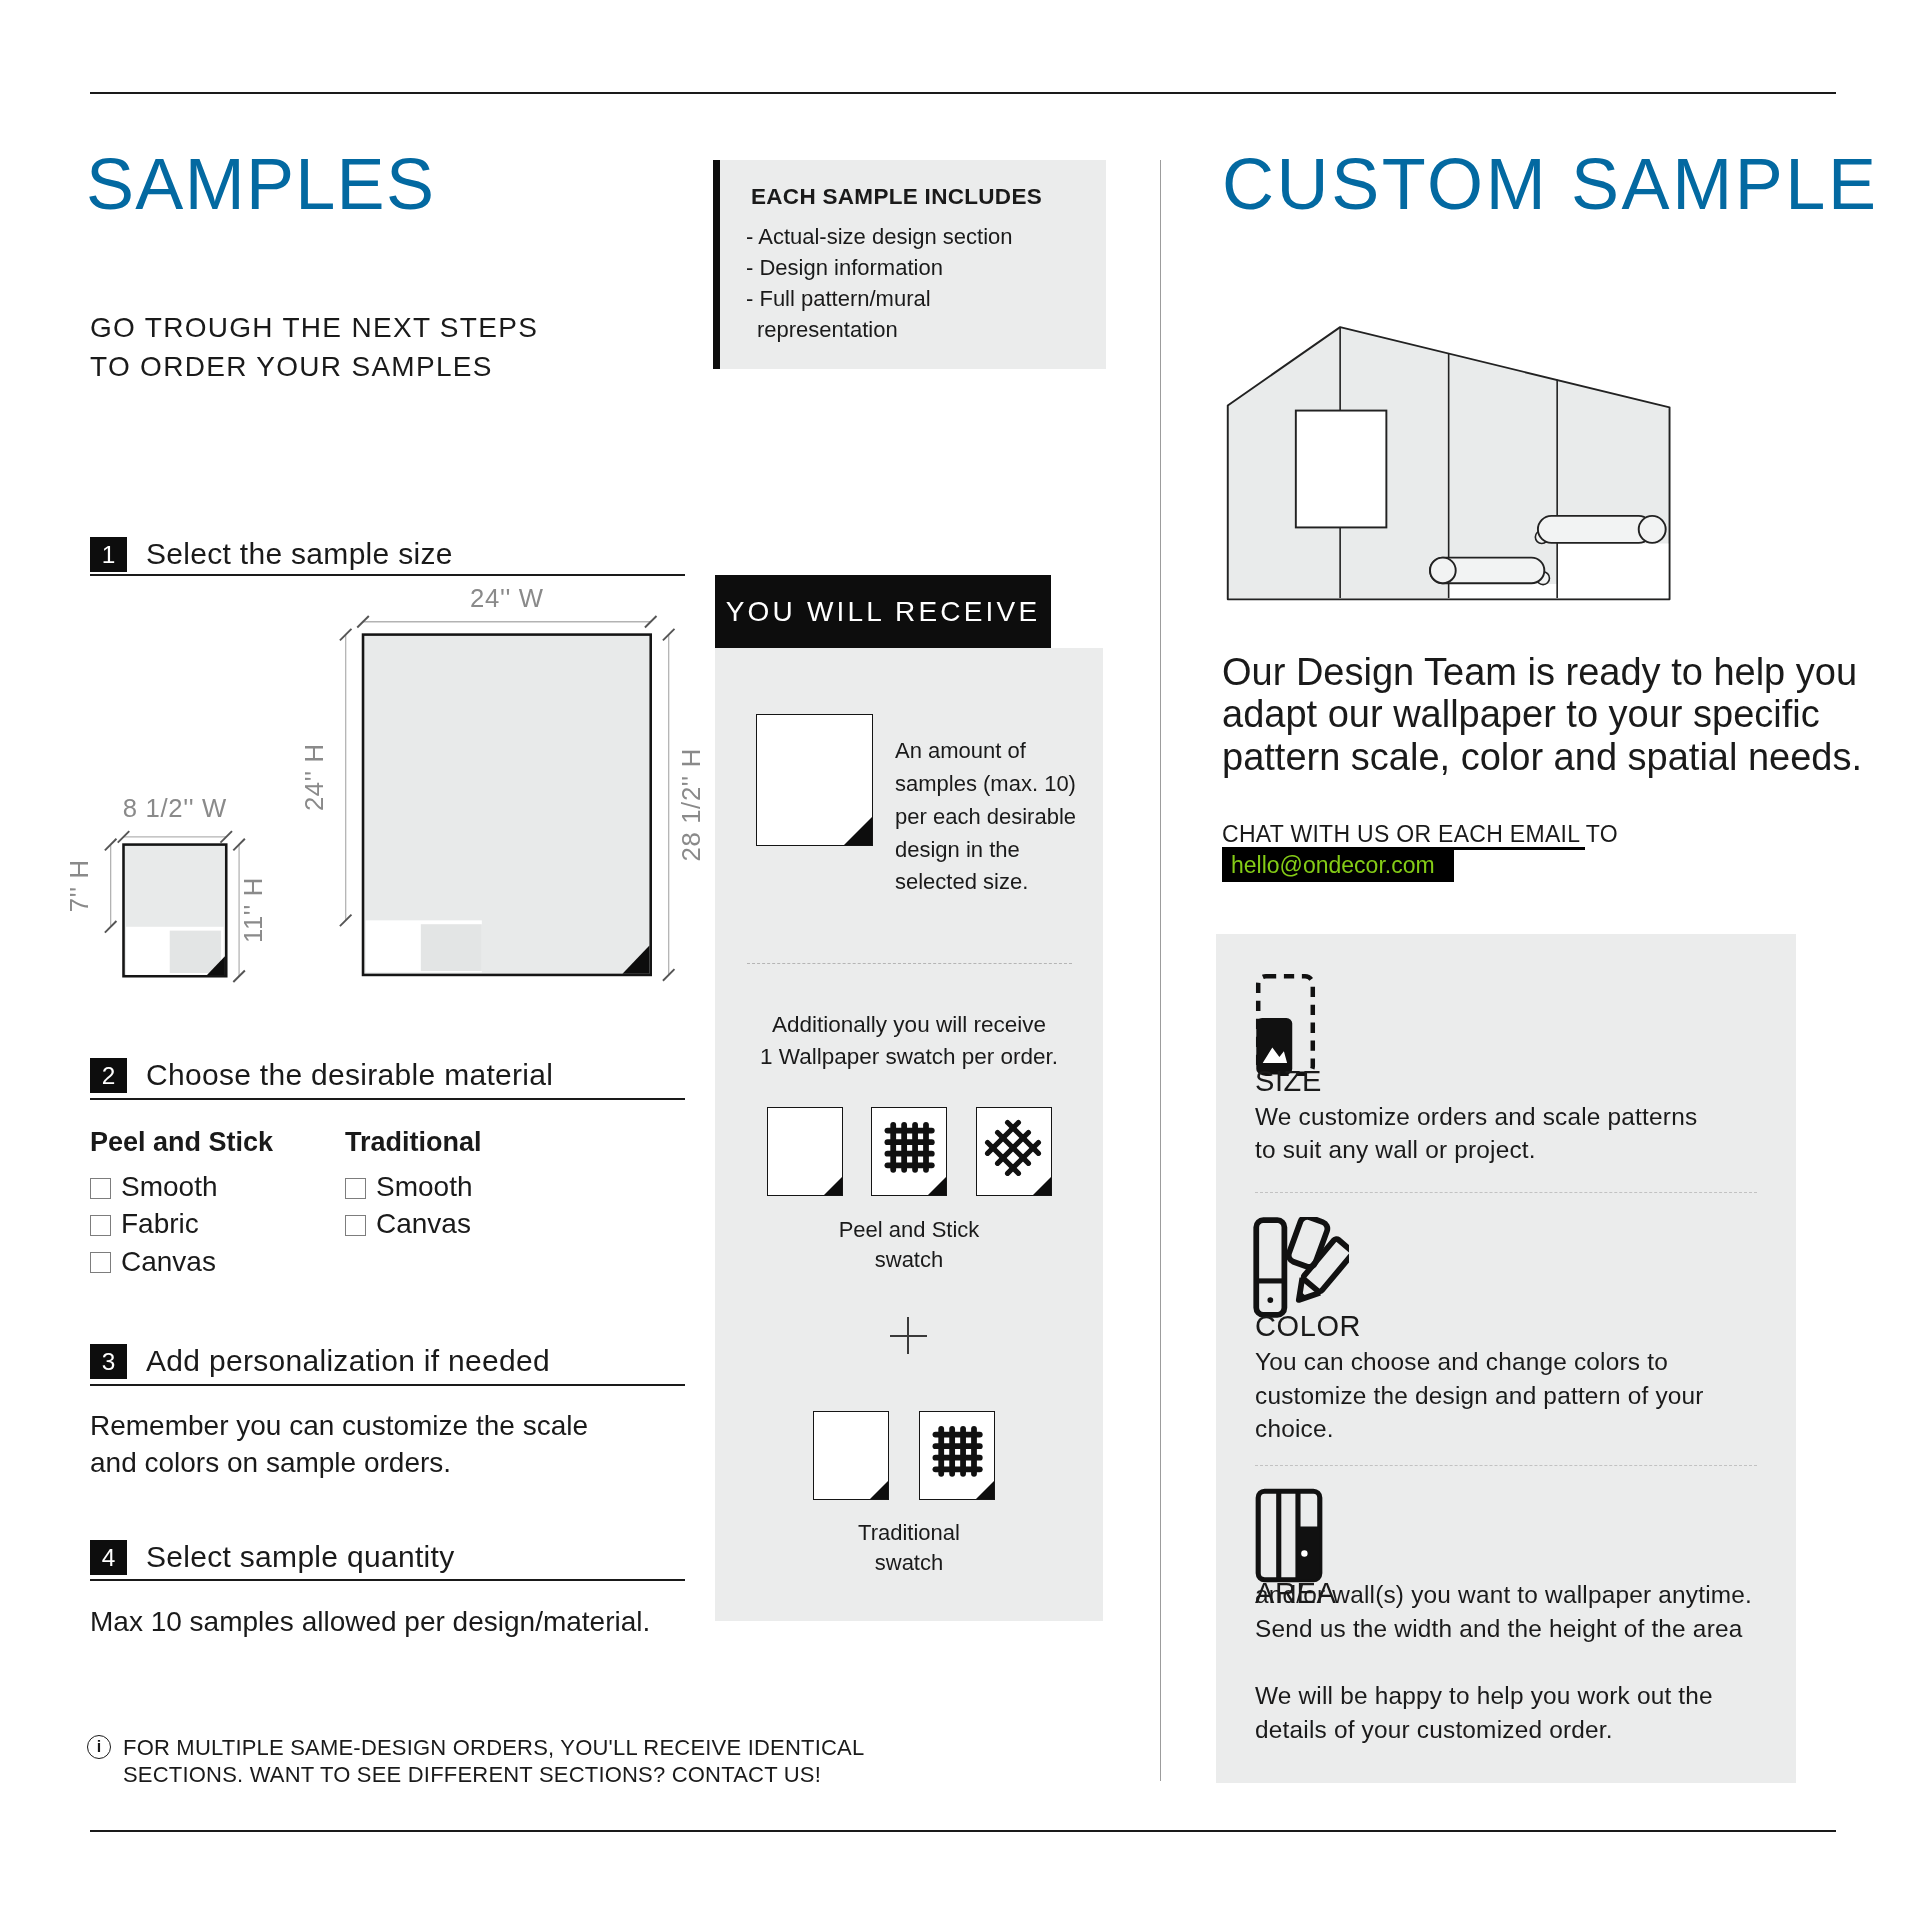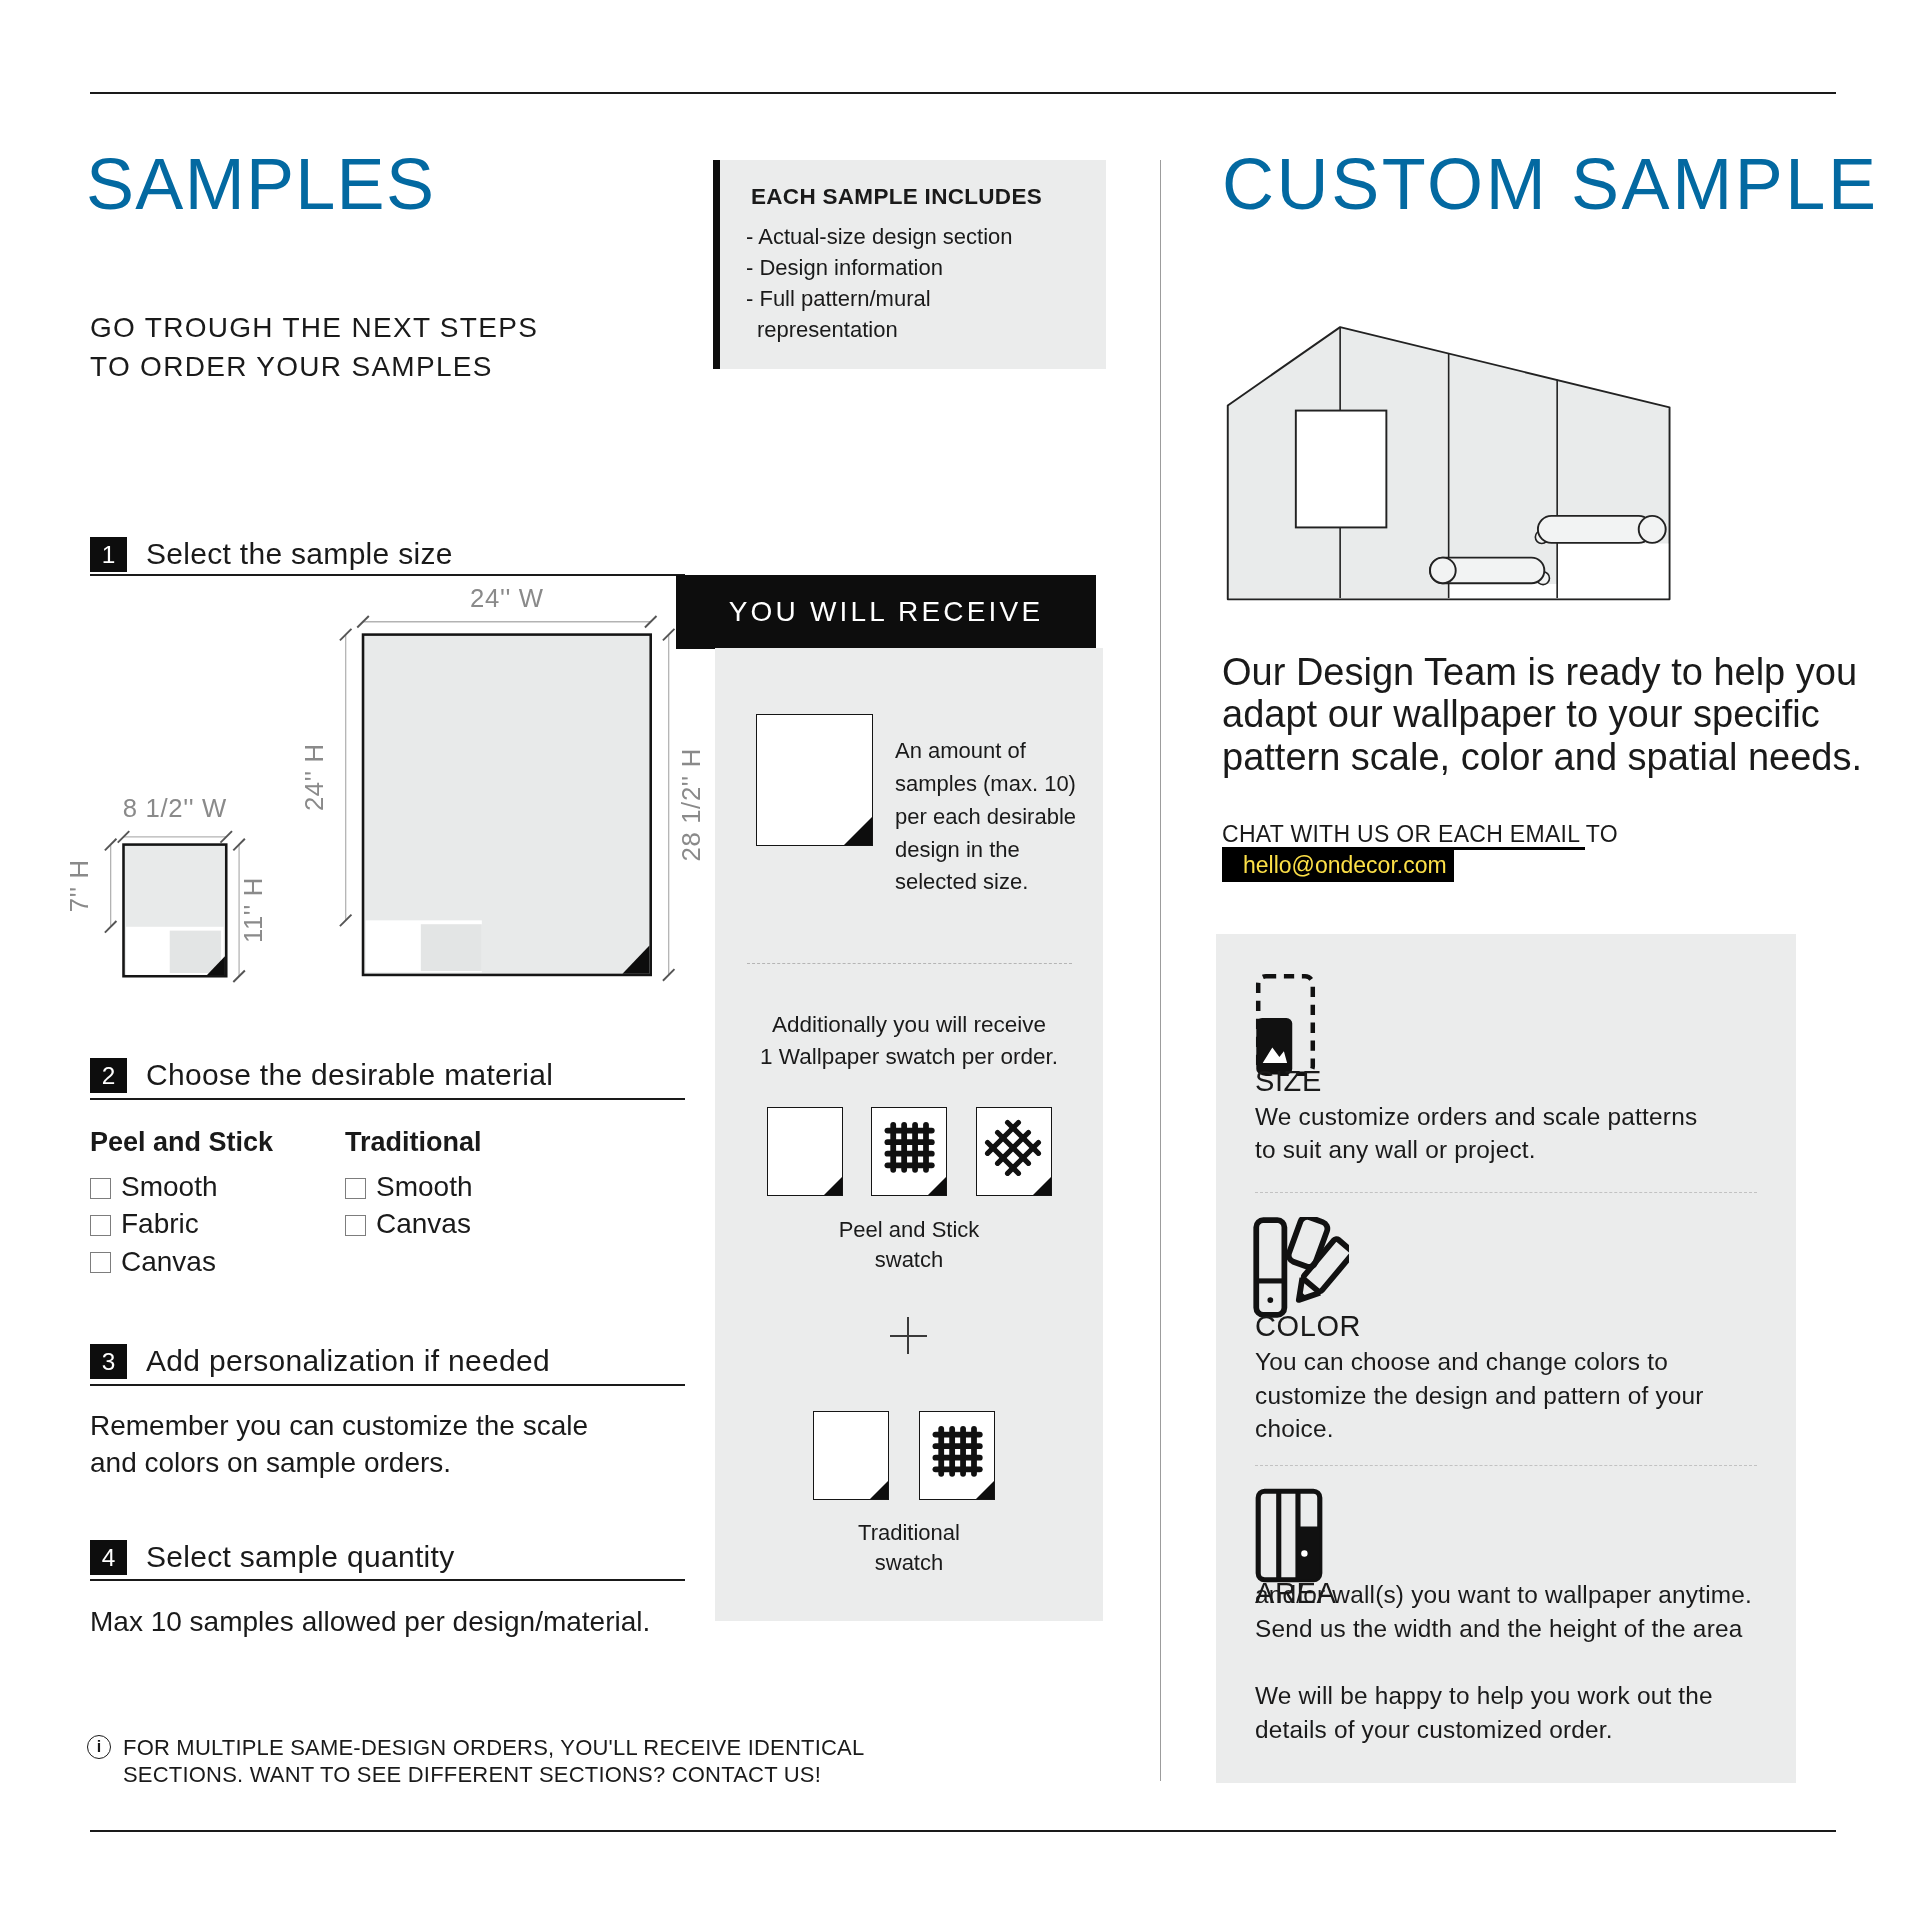--- a/index.html
+++ b/index.html
@@ -34,21 +34,21 @@
   .fold-sm::after{content:"";position:absolute;right:0;bottom:0;width:0;height:0;
                border-left:18px solid transparent;border-bottom:18px solid #0d0d0d;}
   .amount-line{position:absolute;font-size:22px;white-space:nowrap;}
   .dashsep{position:absolute;border-top:1.3px dashed #b5b5b5;}
   .centerline{position:absolute;left:715px;width:388px;text-align:center;font-size:22.5px;white-space:nowrap;}
   .swatch{position:absolute;width:76px;height:89px;background:#fff;border:1.9px solid #151515;box-sizing:border-box;}
   .caption{position:absolute;left:715px;width:388px;text-align:center;font-size:22px;white-space:nowrap;}
   .plusbar{position:absolute;background:#3a3a3a;}
   .intro{font-size:38px;font-weight:300;white-space:nowrap;}
   .chatlabel{font-size:23px;letter-spacing:0.3px;white-space:nowrap;}
-  .emailbox{position:absolute;background:#000;color:#fde047;font-size:23px;line-height:33px;padding-left:21px;box-sizing:border-box;white-space:nowrap;}
+  .emailbox{position:absolute;background:#000;color:#84cc16;font-size:23px;line-height:33px;padding-left:9px;box-sizing:border-box;white-space:nowrap;}
   .cardhead{font-size:29px;letter-spacing:0.6px;white-space:nowrap;}
   .cardline{font-size:24.4px;letter-spacing:0.2px;white-space:nowrap;}
   svg text{font-family:"Liberation Sans", sans-serif;}
   .vline{position:absolute;background:#9c9c9c;}
 </style>
 </head>
 <body>
 
 <div class="rule" style="left:90px;top:92px;width:1746px;"></div>
 <div class="rule" style="left:90px;top:1830px;width:1746px;"></div>
@@ -145,21 +145,21 @@
 <div class="abs notetext" style="left:123px;top:1762px;">SECTIONS. WANT TO SEE DIFFERENT SECTIONS? CONTACT US!</div>
 
 <div class="includes-box" style="left:713px;top:160px;width:393px;height:209px;">
   <div class="includes-title" style="left:31px;top:24.4px;">EACH SAMPLE INCLUDES</div>
   <div class="includes-item" style="left:26px;top:64px;">- Actual-size design section</div>
   <div class="includes-item" style="left:26px;top:95px;">- Design information</div>
   <div class="includes-item" style="left:26px;top:126px;">- Full pattern/mural</div>
   <div class="includes-item" style="left:37px;top:157px;">representation</div>
 </div>
 
-<div class="receive-bar" style="left:676px;top:575px;width:420px;height:74px;line-height:74px;">
+<div class="receive-bar" style="left:715px;top:575px;width:336px;height:74px;line-height:74px;">
   <span>YOU WILL RECEIVE</span>
 </div>
 <div class="panel" style="left:715px;top:648px;width:388px;height:973px;"></div>
 
 <div class="pageicon fold" style="left:756px;top:714px;width:115px;height:130px;"></div>
 <div class="amount-line" style="left:895px;top:738px;">An amount of</div>
 <div class="amount-line" style="left:895px;top:771px;">samples (max. 10)</div>
 <div class="amount-line" style="left:895px;top:804px;">per each desirable</div>
 <div class="amount-line" style="left:895px;top:837px;">design in the</div>
 <div class="amount-line" style="left:895px;top:869px;">selected size.</div>

